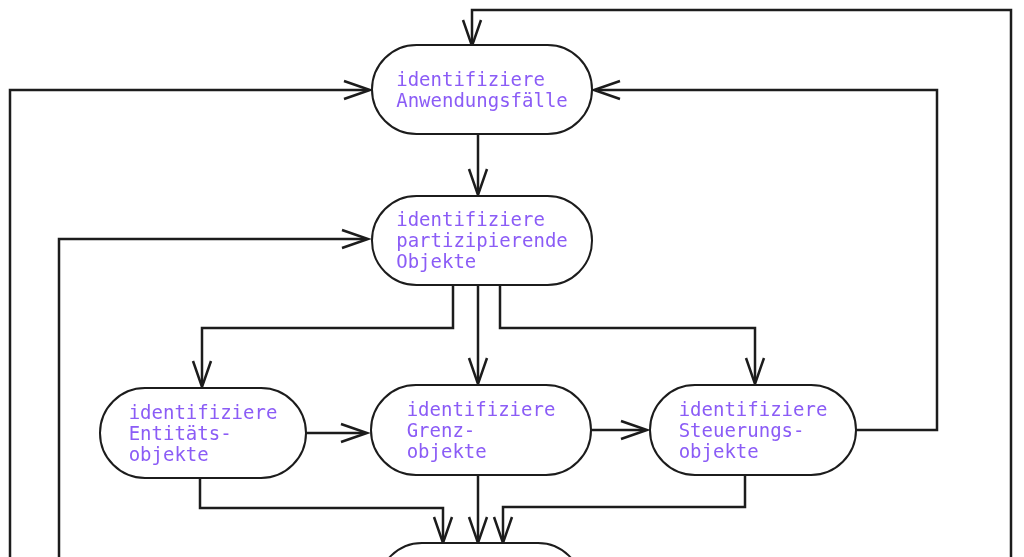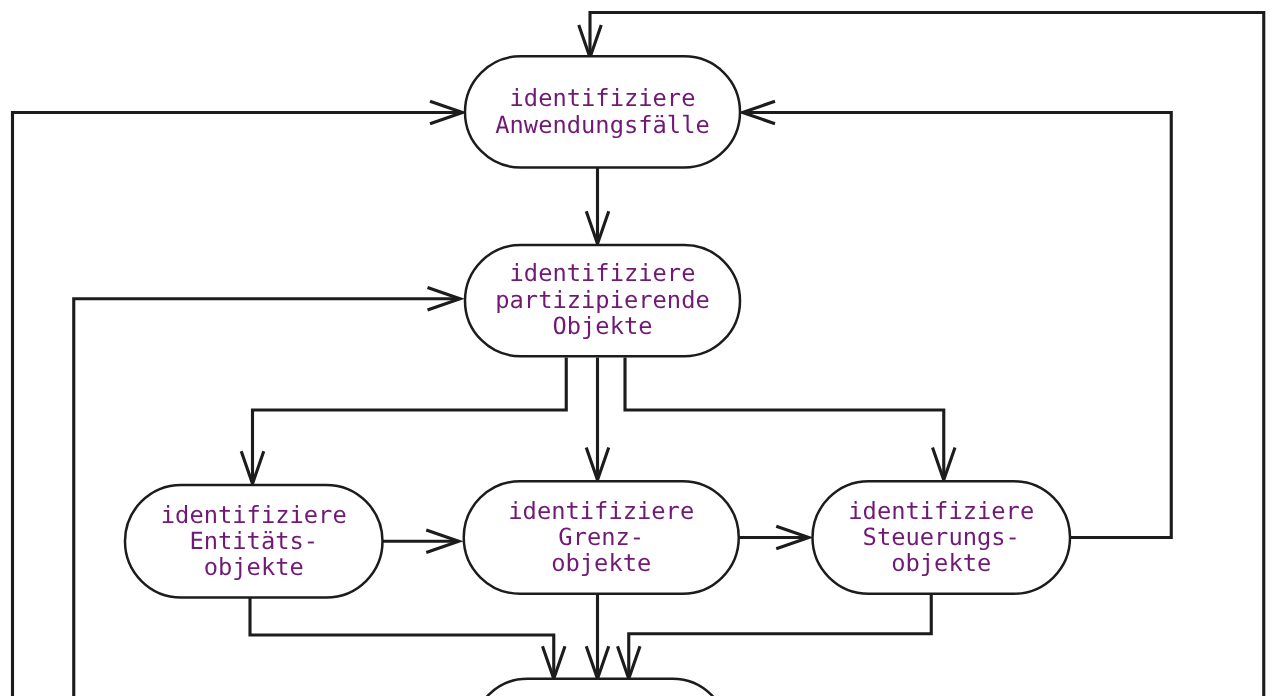--- a/index.html
+++ b/index.html
@@ -30,22 +30,22 @@
   }
   .node {
     position: absolute;
     box-sizing: border-box;
     border: 2.5px solid #1c1c1c;
     border-radius: 46px;
     background: #ffffff;
     display: flex;
     align-items: center;
     justify-content: center;
-    text-align: center;
-    color: #701a75;
+    text-align: left;
+    color: #8b5cf6;
     font-size: 19px;
     line-height: 21px;
   }
   .node .label {
     white-space: pre-line;
   }
   .n1 { left: 371px; top: 44px;  width: 222px; height: 91px; }
   .n2 { left: 371px; top: 195px; width: 222px; height: 91px; }
   .n3 { left: 99px;  top: 387px; width: 208px; height: 92px; }
   .n4 { left: 370px; top: 384px; width: 222px; height: 92px; }

